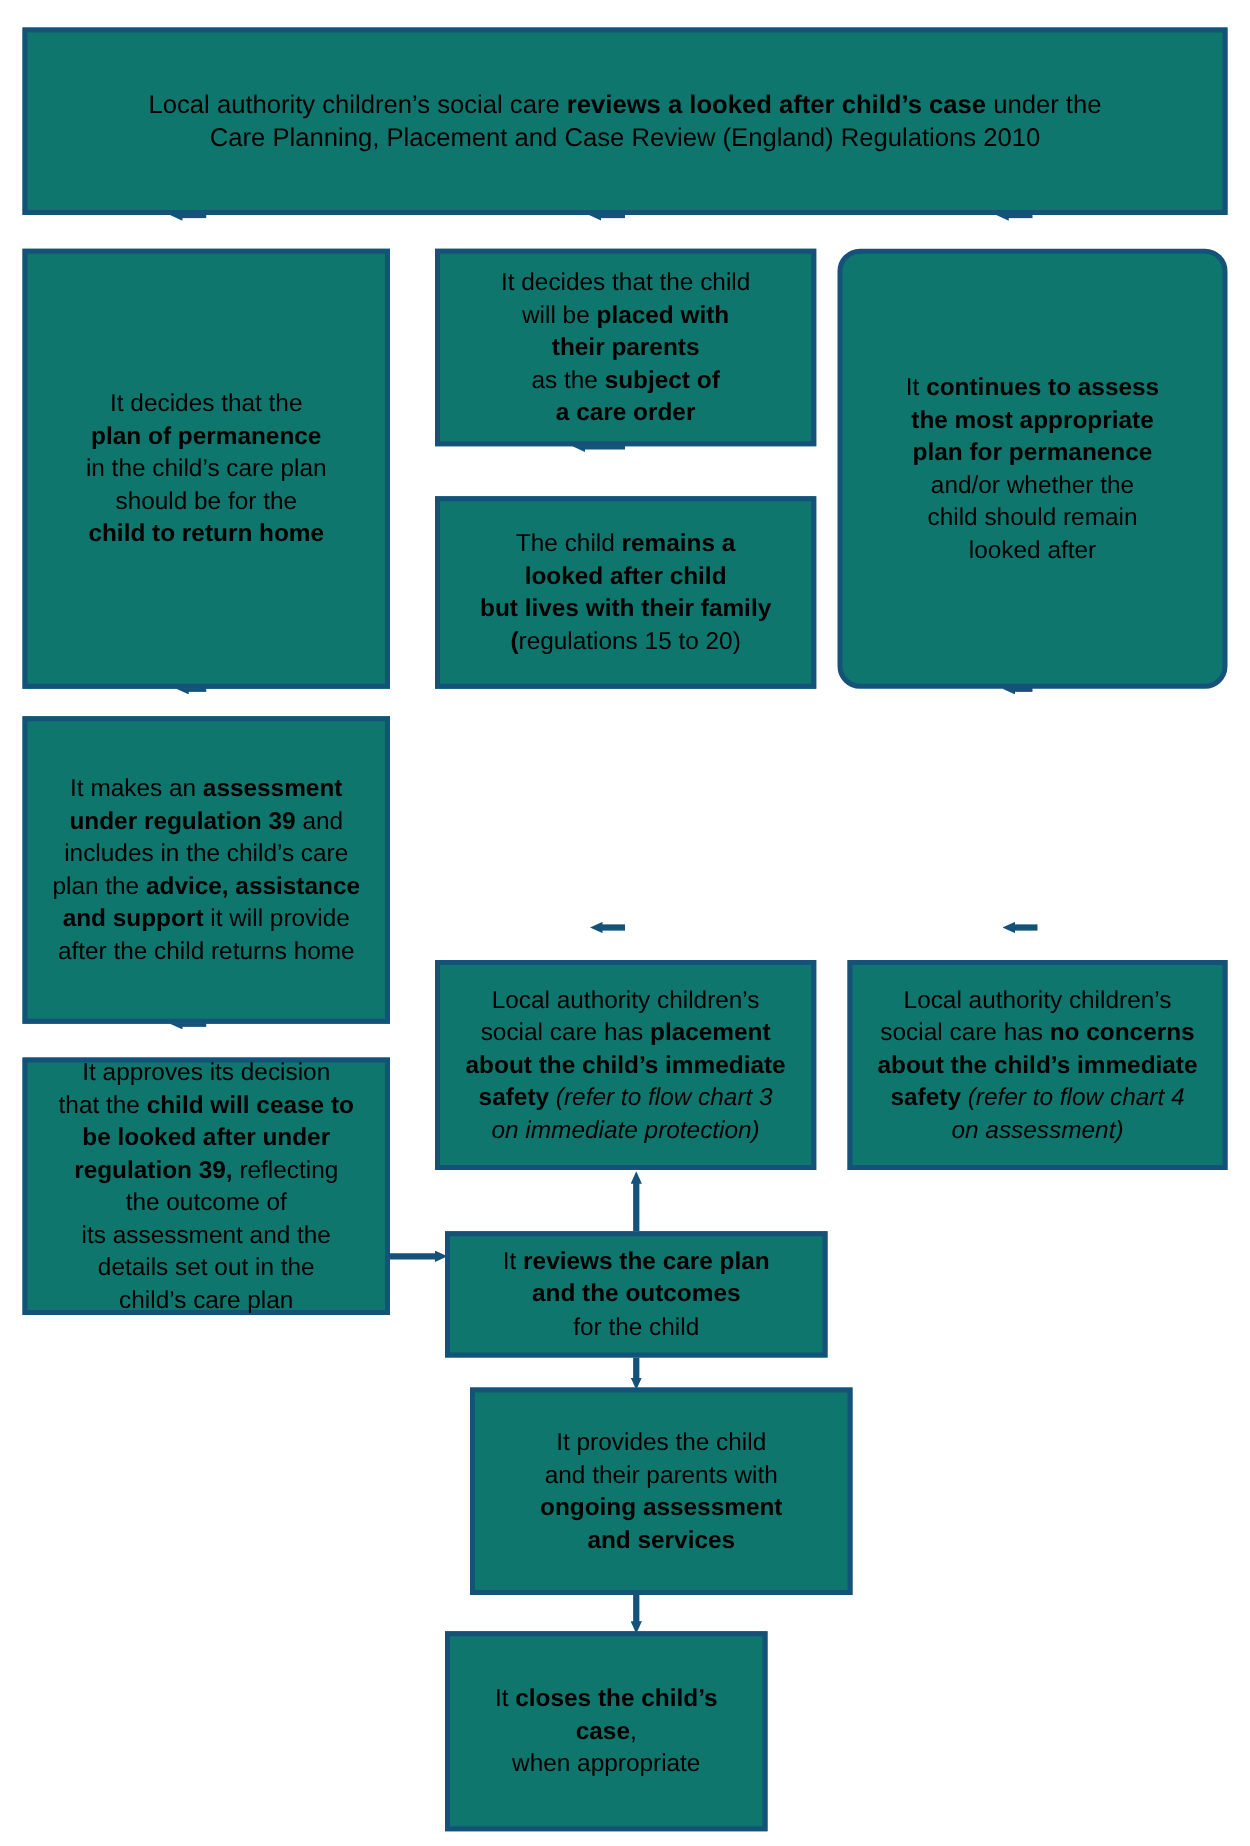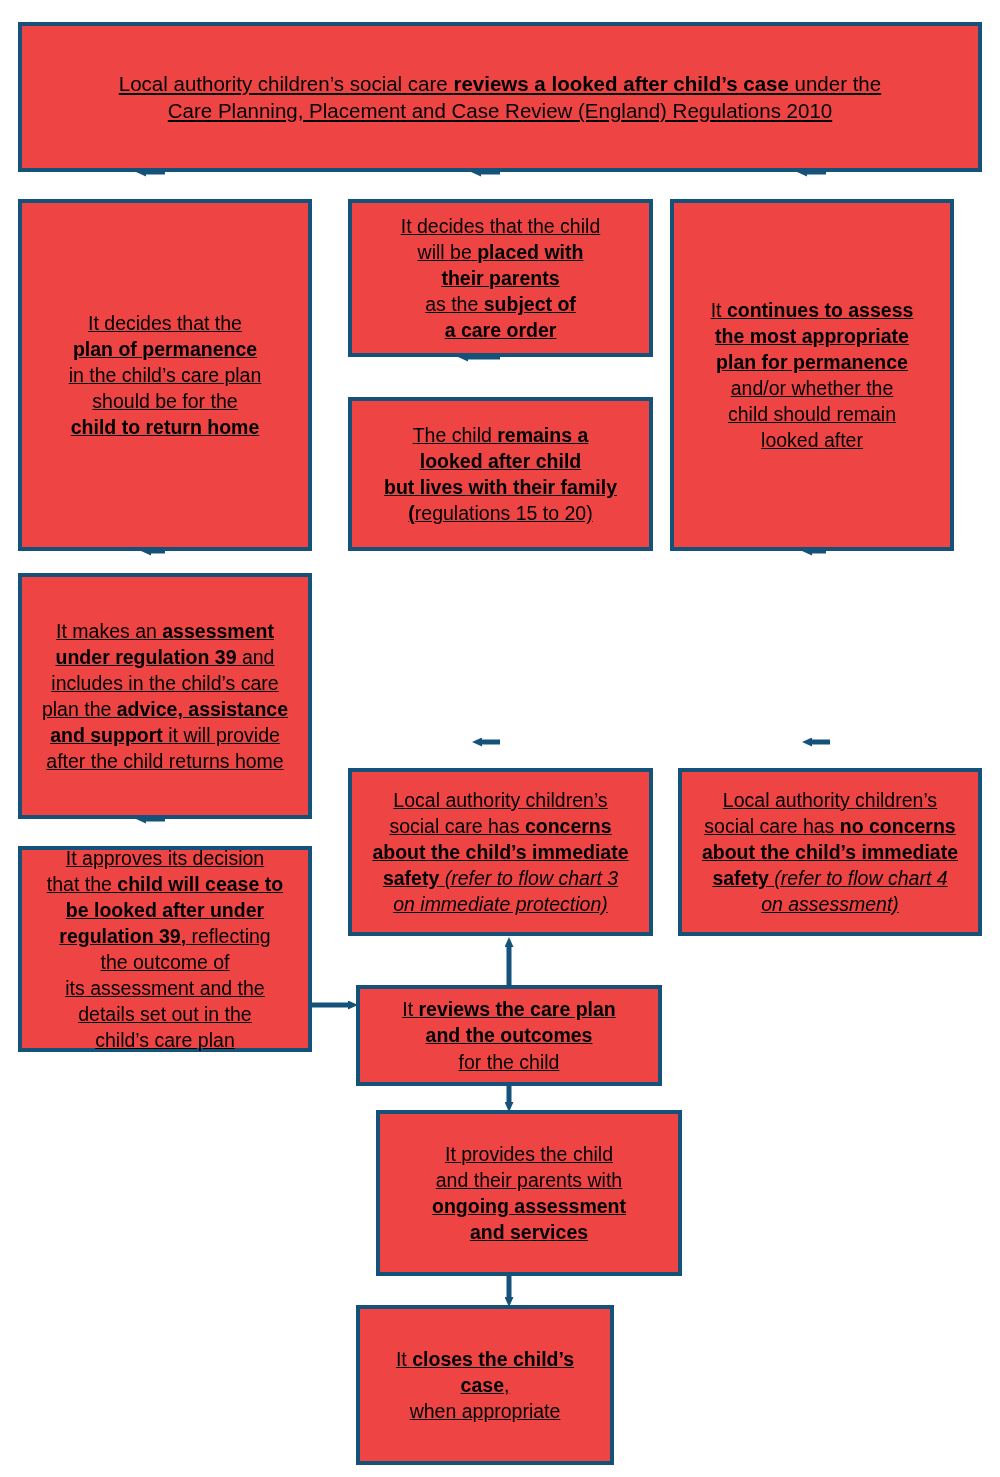--- a/index.html
+++ b/index.html
@@ -13,46 +13,45 @@
     position:relative;
     width:1000px;
     height:1477px;
     background:#ffffff;
     overflow:hidden;
   }
   .node{
     position:absolute;
     box-sizing:border-box;
     border:4px solid #14527a;
-    background:#ef4444;
+    background:#0f766e;
     display:flex;
     align-items:center;
     justify-content:center;
     text-align:center;
     line-height:1.34;
     font-size:19.5px;
     padding:20px 10px;
-    text-decoration:underline;
   }
   .node .txt{display:block;width:100%;}
   .node b{font-weight:bold;}
   .node i{font-style:italic;}
   svg.conn{
     position:absolute;
     left:0;top:0;
     width:1000px;height:1477px;
     pointer-events:none;
     overflow:visible;
   }
   
   #n-top     {left:18px;  top:22px;   width:964px; height:150px; font-size:20.5px;}
   #n-return  {left:18px;  top:199px;  width:294px; height:352px;}
   #n-placed  {left:348px; top:199px;  width:305px; height:158px;}
   #n-remains {left:348px; top:397px;  width:305px; height:154px;align-items:center;}
-  #n-assess  {left:670px; top:199px;  width:284px; height:352px;}
+  #n-assess  {left:670px; top:199px;  width:312px; height:352px;border-radius:18px;}
   #n-reg39   {left:18px;  top:573px;  width:294px; height:246px;}
   #n-family  {left:348px; top:573px;  width:634px; height:169px;}
   #n-approves{left:18px;  top:846px;  width:294px; height:206px;}
   #n-concerns{left:348px; top:768px;  width:305px; height:168px;}
   #n-noconc  {left:678px; top:768px;  width:304px; height:168px;}
   #n-reviews {left:356px; top:985px;  width:306px; height:101px;}
   #n-ongoing {left:356px; top:1110px; width:306px; height:166px;margin-left:20px;}
   #n-closes  {left:356px; top:1305px; width:258px; height:160px;}
 </style>
 </head>
@@ -116,21 +115,21 @@
   <div class="node" id="n-reg39">
     <span class="txt">It makes an <b>assessment</b><br><b>under regulation 39</b> and<br>includes in the child’s care<br>plan the <b>advice, assistance</b><br><b>and support</b> it will provide<br>after the child returns home</span>
   </div>
 
 
   <div class="node" id="n-approves">
     <span class="txt">It approves its decision<br>that the <b>child will cease to</b><br><b>be looked after under</b><br><b>regulation 39,</b> reflecting<br>the outcome of<br>its assessment and the<br>details set out in the<br>child’s care plan</span>
   </div>
 
   <div class="node" id="n-concerns">
-    <span class="txt">Local authority children’s<br>social care has <b>concerns</b><br><b>about the child’s immediate</b><br><b>safety</b> <i>(refer to flow chart 3</i><br><i>on immediate protection)</i></span>
+    <span class="txt">Local authority children’s<br>social care has <b>placement</b><br><b>about the child’s immediate</b><br><b>safety</b> <i>(refer to flow chart 3</i><br><i>on immediate protection)</i></span>
   </div>
 
   <div class="node" id="n-noconc">
     <span class="txt">Local authority children’s<br>social care has <b>no concerns</b><br><b>about the child’s immediate</b><br><b>safety</b> <i>(refer to flow chart 4</i><br><i>on assessment)</i></span>
   </div>
 
   <div class="node" id="n-reviews">
     <span class="txt">It <b>reviews the care plan</b><br><b>and the outcomes</b><br>for the child</span>
   </div>
 

